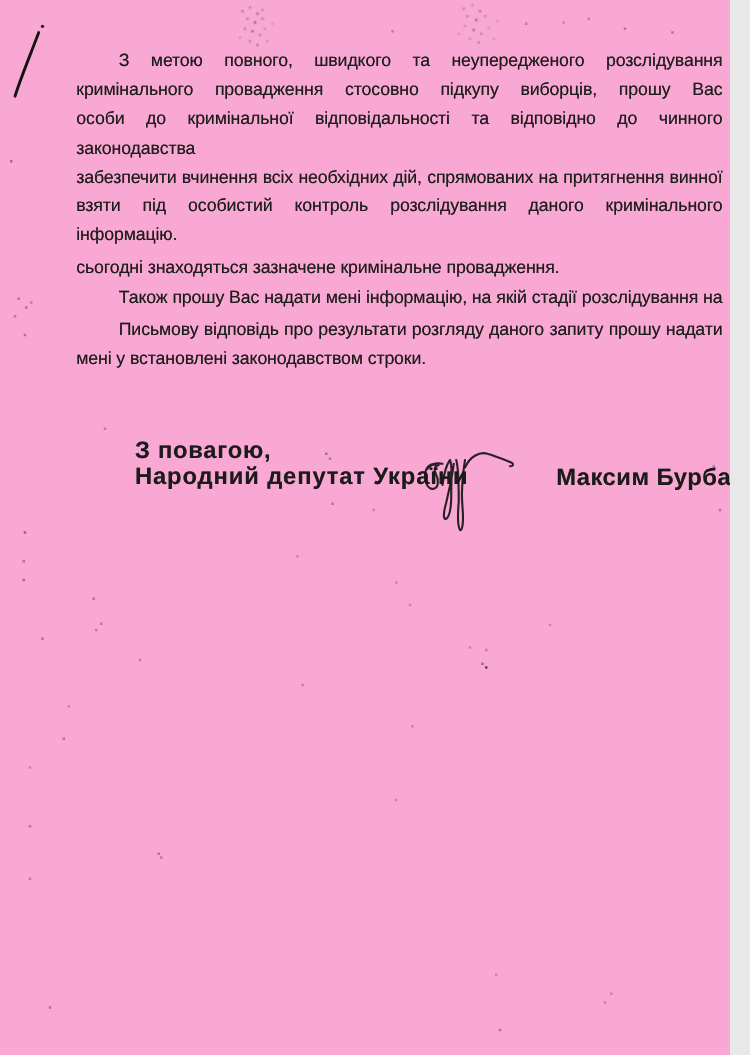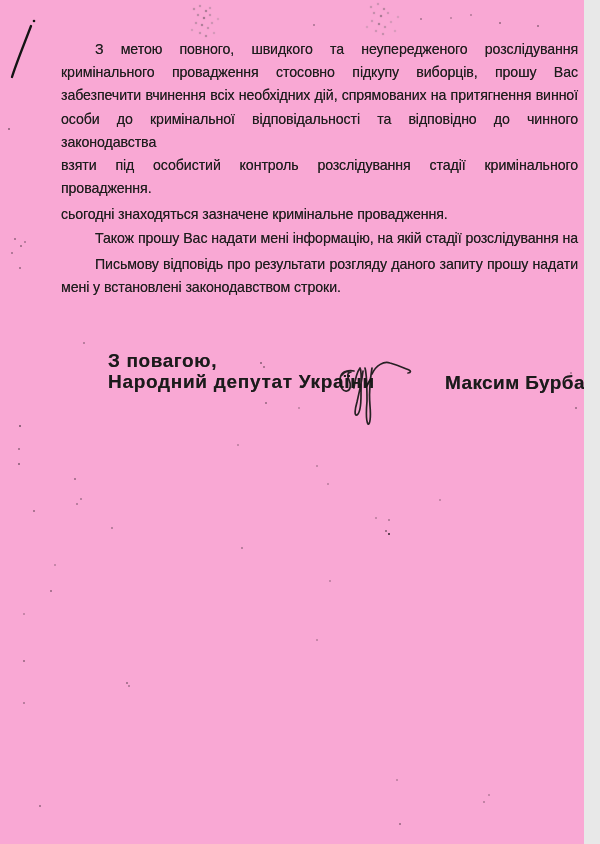--- a/index.html
+++ b/index.html
@@ -108,24 +108,24 @@
   <div class="dot-base smudge smudge1"></div>
   <div class="dot-base smudge smudge2"></div>
   <div class="edge-tick"></div>
   <div class="dashed-line"></div>
   <div class="dot-base specks"></div>
 
   <div class="text-block">
     <p class="para">
       <span class="line ind">З метою повного, швидкого та неупередженого розслідування</span>
       <span class="line">кримінального провадження стосовно підкупу виборців, прошу Вас</span>
+      <span class="line">особи до кримінальної відповідальності та відповідно до чинного законодавства</span>
       <span class="line">забезпечити вчинення всіх необхідних дій, спрямованих на притягнення винної</span>
-      <span class="line">особи до кримінальної відповідальності та відповідно до чинного законодавства</span>
-      <span class="line">взяти під особистий контроль розслідування стадії кримінального</span>
-      <span class="line end">провадження.</span>
+      <span class="line">взяти під особистий контроль розслідування даного кримінального</span>
+      <span class="line end">інформацію.</span>
     </p>
     <p class="para">
       <span class="line end">сьогодні знаходяться зазначене кримінальне провадження.</span>
       <span class="line ind">Також прошу Вас надати мені інформацію, на якій стадії розслідування на</span>
     </p>
     <p class="para">
       <span class="line ind">Письмову відповідь про результати розгляду даного запиту прошу надати</span>
       <span class="line end">мені у встановлені законодавством строки.</span>
     </p>
   </div>

